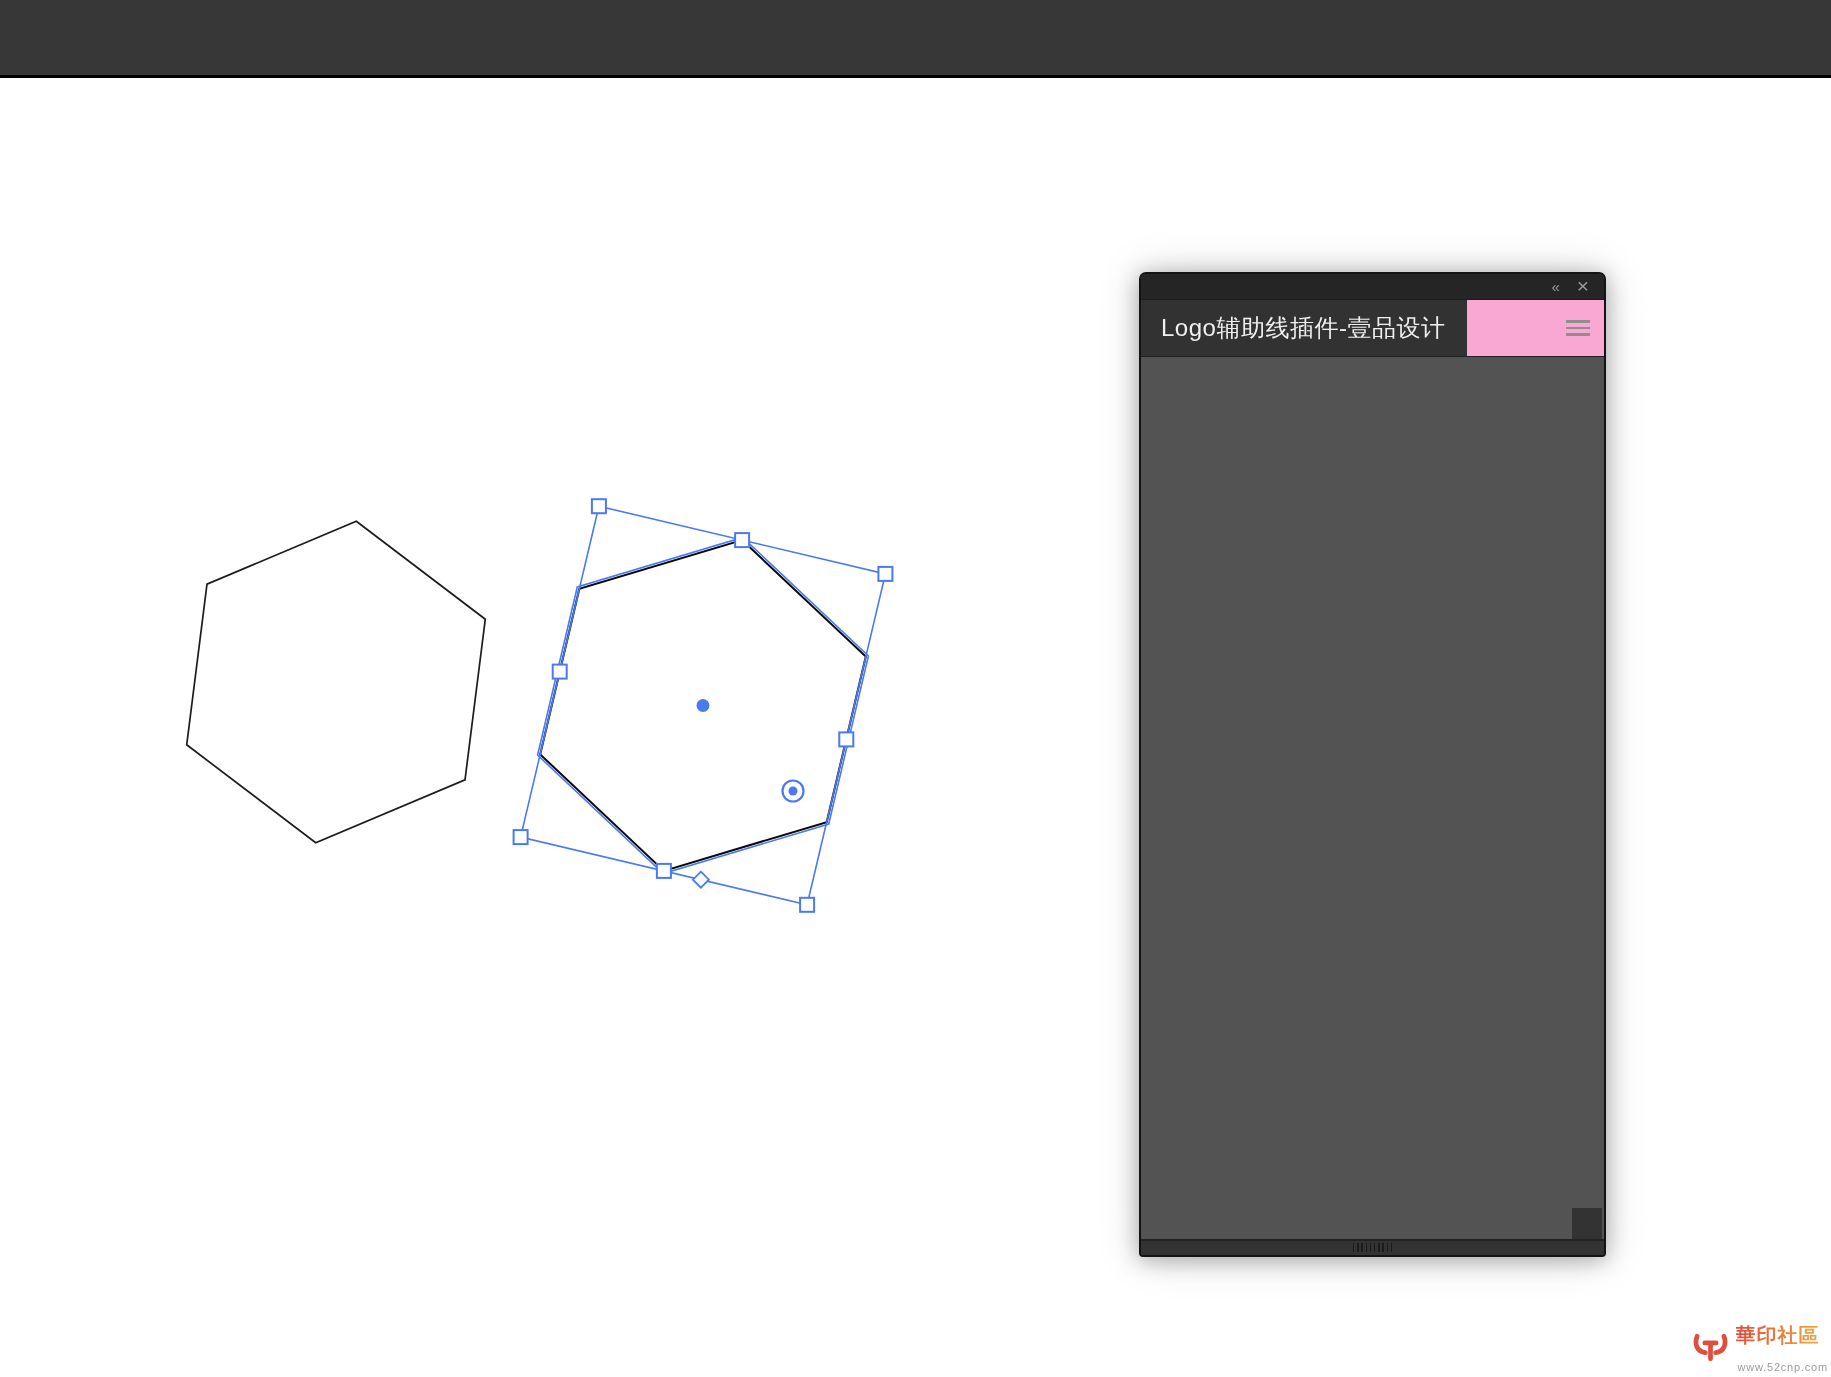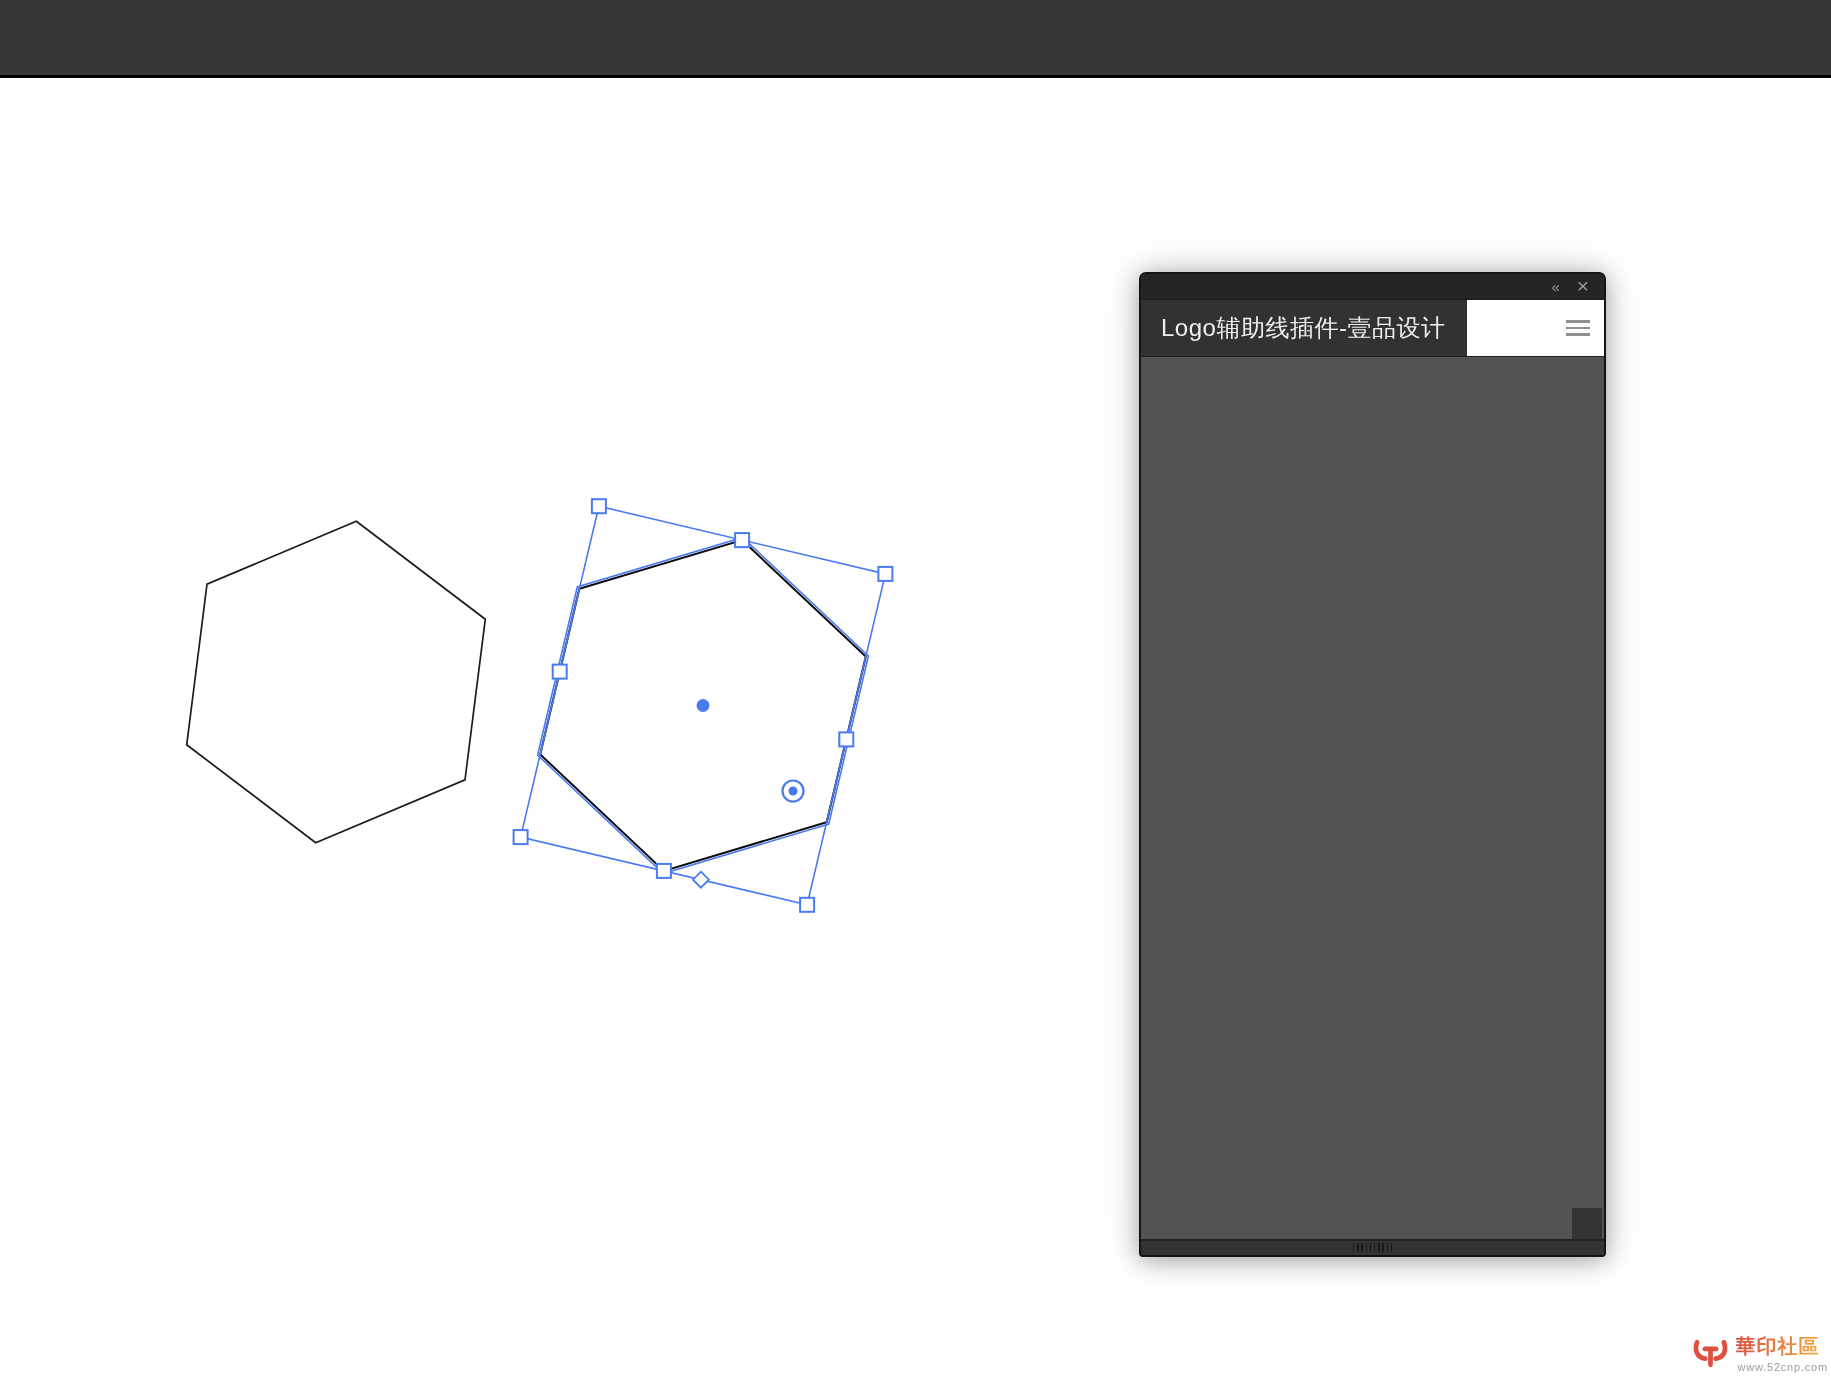--- a/index.html
+++ b/index.html
@@ -20,21 +20,21 @@
            box-shadow:0 3px 22px rgba(0,0,0,.30), 0 0 46px rgba(0,0,0,.14);
            display:flex; flex-direction:column; overflow:hidden; z-index:5; }
 
   .panel-chrome { height:26px; flex:0 0 26px; background:#252525;
                   border-bottom:1px solid #1d1d1d;
                   display:flex; align-items:center; justify-content:flex-end;
                   gap:17px; padding-right:15px; }
   .chrome-btn { color:#9a9a9a; font-size:15px; line-height:1; cursor:pointer; user-select:none; }
   .chrome-btn.close { font-size:21px; margin-top:-2px; }
 
-  .panel-tabbar { height:56px; flex:0 0 56px; background:#ffffff; display:flex; }
+  .panel-tabbar { height:56px; flex:0 0 56px; background:#f9a8d4; display:flex; }
   .panel-tab { width:326px; background:#323232; display:flex; align-items:center;
                padding-left:20px; overflow:hidden; }
   .panel-tab span { color:#efefef; font-size:24px; letter-spacing:.5px; white-space:nowrap; }
   .tab-rest { flex:1; display:flex; align-items:center; justify-content:flex-end;
               padding-right:14px; }
   .hamburger { display:flex; flex-direction:column; gap:4px; cursor:pointer; }
   .hamburger i { display:block; width:24px; height:2.5px; background:#8f8f8f; }
 
   .panel-content { flex:1 1 auto; position:relative; background:#535353;
                    border-top:1px solid #1f1f1f; }
@@ -50,21 +50,21 @@
   
   .watermark { position:absolute; right:3px; bottom:4px; display:flex;
                align-items:center; gap:7px; z-index:6; }
   .wm-logo { width:37px; height:35px;
              filter:drop-shadow(0 0 2px rgba(255,255,255,.95)); }
   .wm-text { display:flex; flex-direction:column; align-items:flex-start; }
   .wm-name { font-size:20px; font-weight:bold; letter-spacing:1px;
              background:linear-gradient(90deg,#dd4f3e 0%,#e8803f 55%,#f2a93c 100%);
              -webkit-background-clip:text; background-clip:text; color:transparent;
              filter:drop-shadow(0 0 1.5px rgba(255,255,255,.9)); }
-  .wm-url { font-size:11px; color:#9b9b9b; letter-spacing:.8px; margin-top:1px;
+  .wm-url { font-size:11px; color:#9b9b9b; letter-spacing:.8px; margin-top:12px;
             padding-left:2px; }
 </style>
 </head>
 <body>
 
 <div class="screen">
 
   <div class="top-toolbar"></div>
 
   <svg class="canvas-svg" id="canvas-svg" viewBox="0 0 1831 1377" xmlns="http://www.w3.org/2000/svg">

